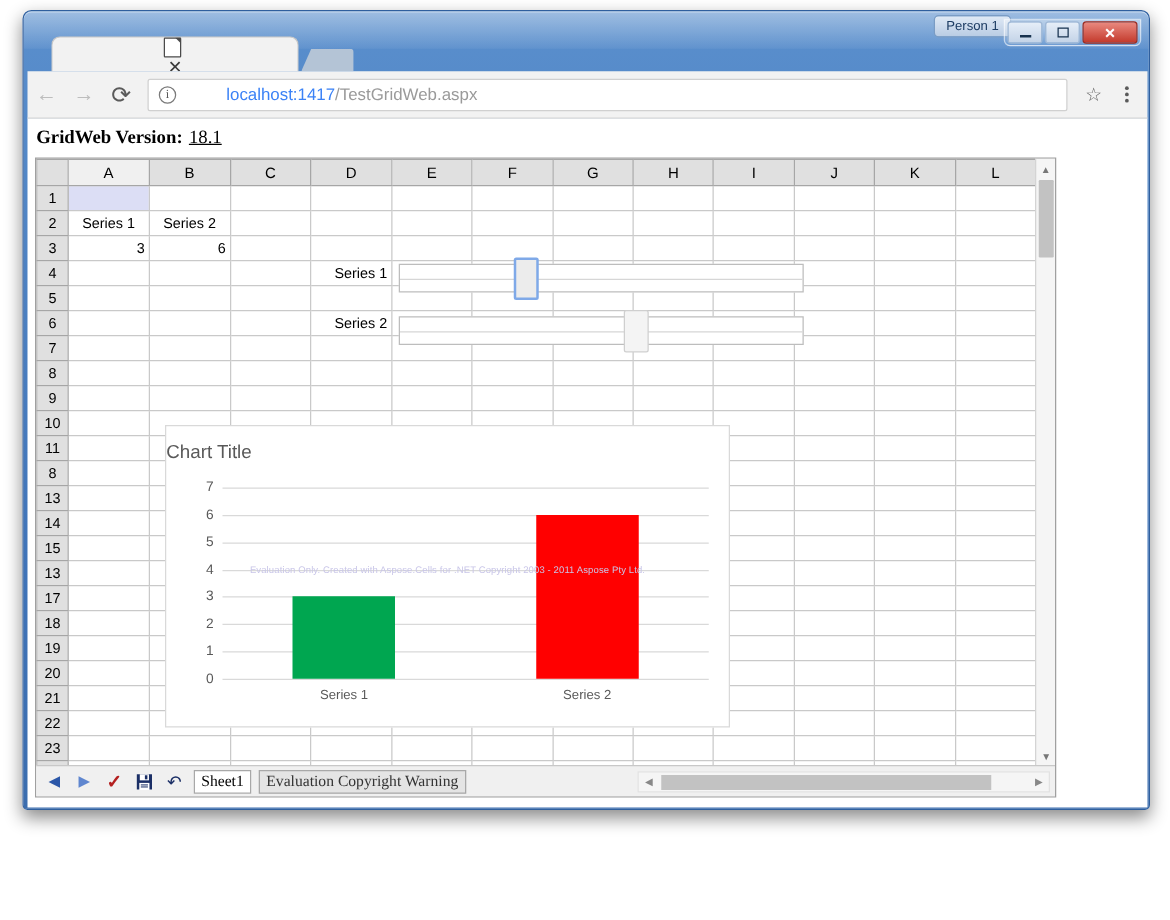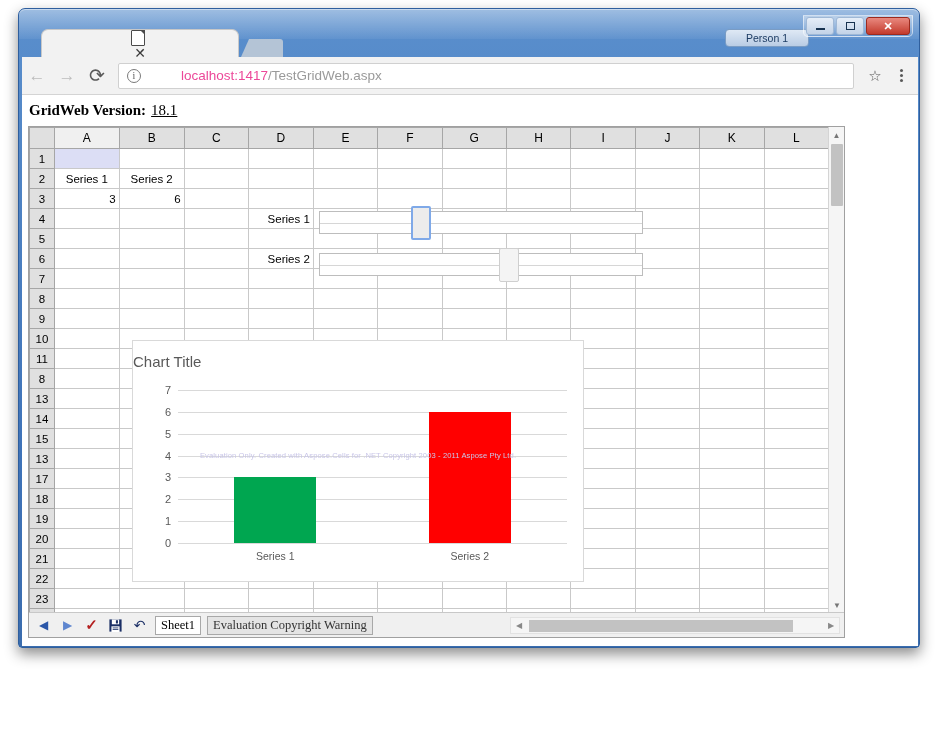--- a/index.html
+++ b/index.html
@@ -85,22 +85,22 @@
     position:absolute;
     left: 222px; top: 30px;
     width: 42px; height: 18px;
     background: #b4c4d6;
     clip-path: polygon(8px 0, 100% 0, 100% 100%, 0 100%);
     border-radius: 3px 3px 0 0;
   }
 
   
   #person-btn {
-    position: absolute; right: 110px; top: 20px;
-    height: 18px; padding: 0 20px;
+    position: absolute; right: 110px; top: 3px;
+    height: 18px; padding: 0 9px;
     background: linear-gradient(180deg,#dfe9f5,#b9cce4);
     border: 1px solid #7a9cc4;
     border-radius: 4px;
     font-size: 10.5px; color: #1d3c63;
     display: flex; align-items: center;
     cursor: pointer;
   }
   .caption-group {
     position: absolute; right: 6px; top: 6px;
     display: flex; align-items: center;
@@ -158,21 +158,21 @@
   #info-icon {
     width: 14px; height: 14px; flex: none;
     border: 1.3px solid #7a7a7a;
     border-radius: 50%;
     color: #5a5a5a; font-size: 10px;
     display:flex;align-items:center;justify-content:center;
     font-family: "Liberation Serif", serif;
     margin-right: 8px;
   }
   #url-text { font-size: 13.5px; color: #9a9a9a; white-space: nowrap; }
-  #url-text .host { color: #ec4899; padding-left: 32px; }
+  #url-text .host { color: #3b82f6; padding-left: 32px; }
   #star-btn { width: 26px; font-size: 15px; color: #5a5a5a; display:flex;align-items:center;justify-content:center;cursor:pointer;flex:none;}
   #menu-btn {
     width: 26px; margin-right: 4px; flex:none;
     display:flex;flex-direction:column;align-items:center;justify-content:center;gap:2px;
     cursor:pointer;
   }
   #menu-btn i { width:3px;height:3px;background:#5a5a5a;border-radius:50%;display:block; }
 
   
   #page {

